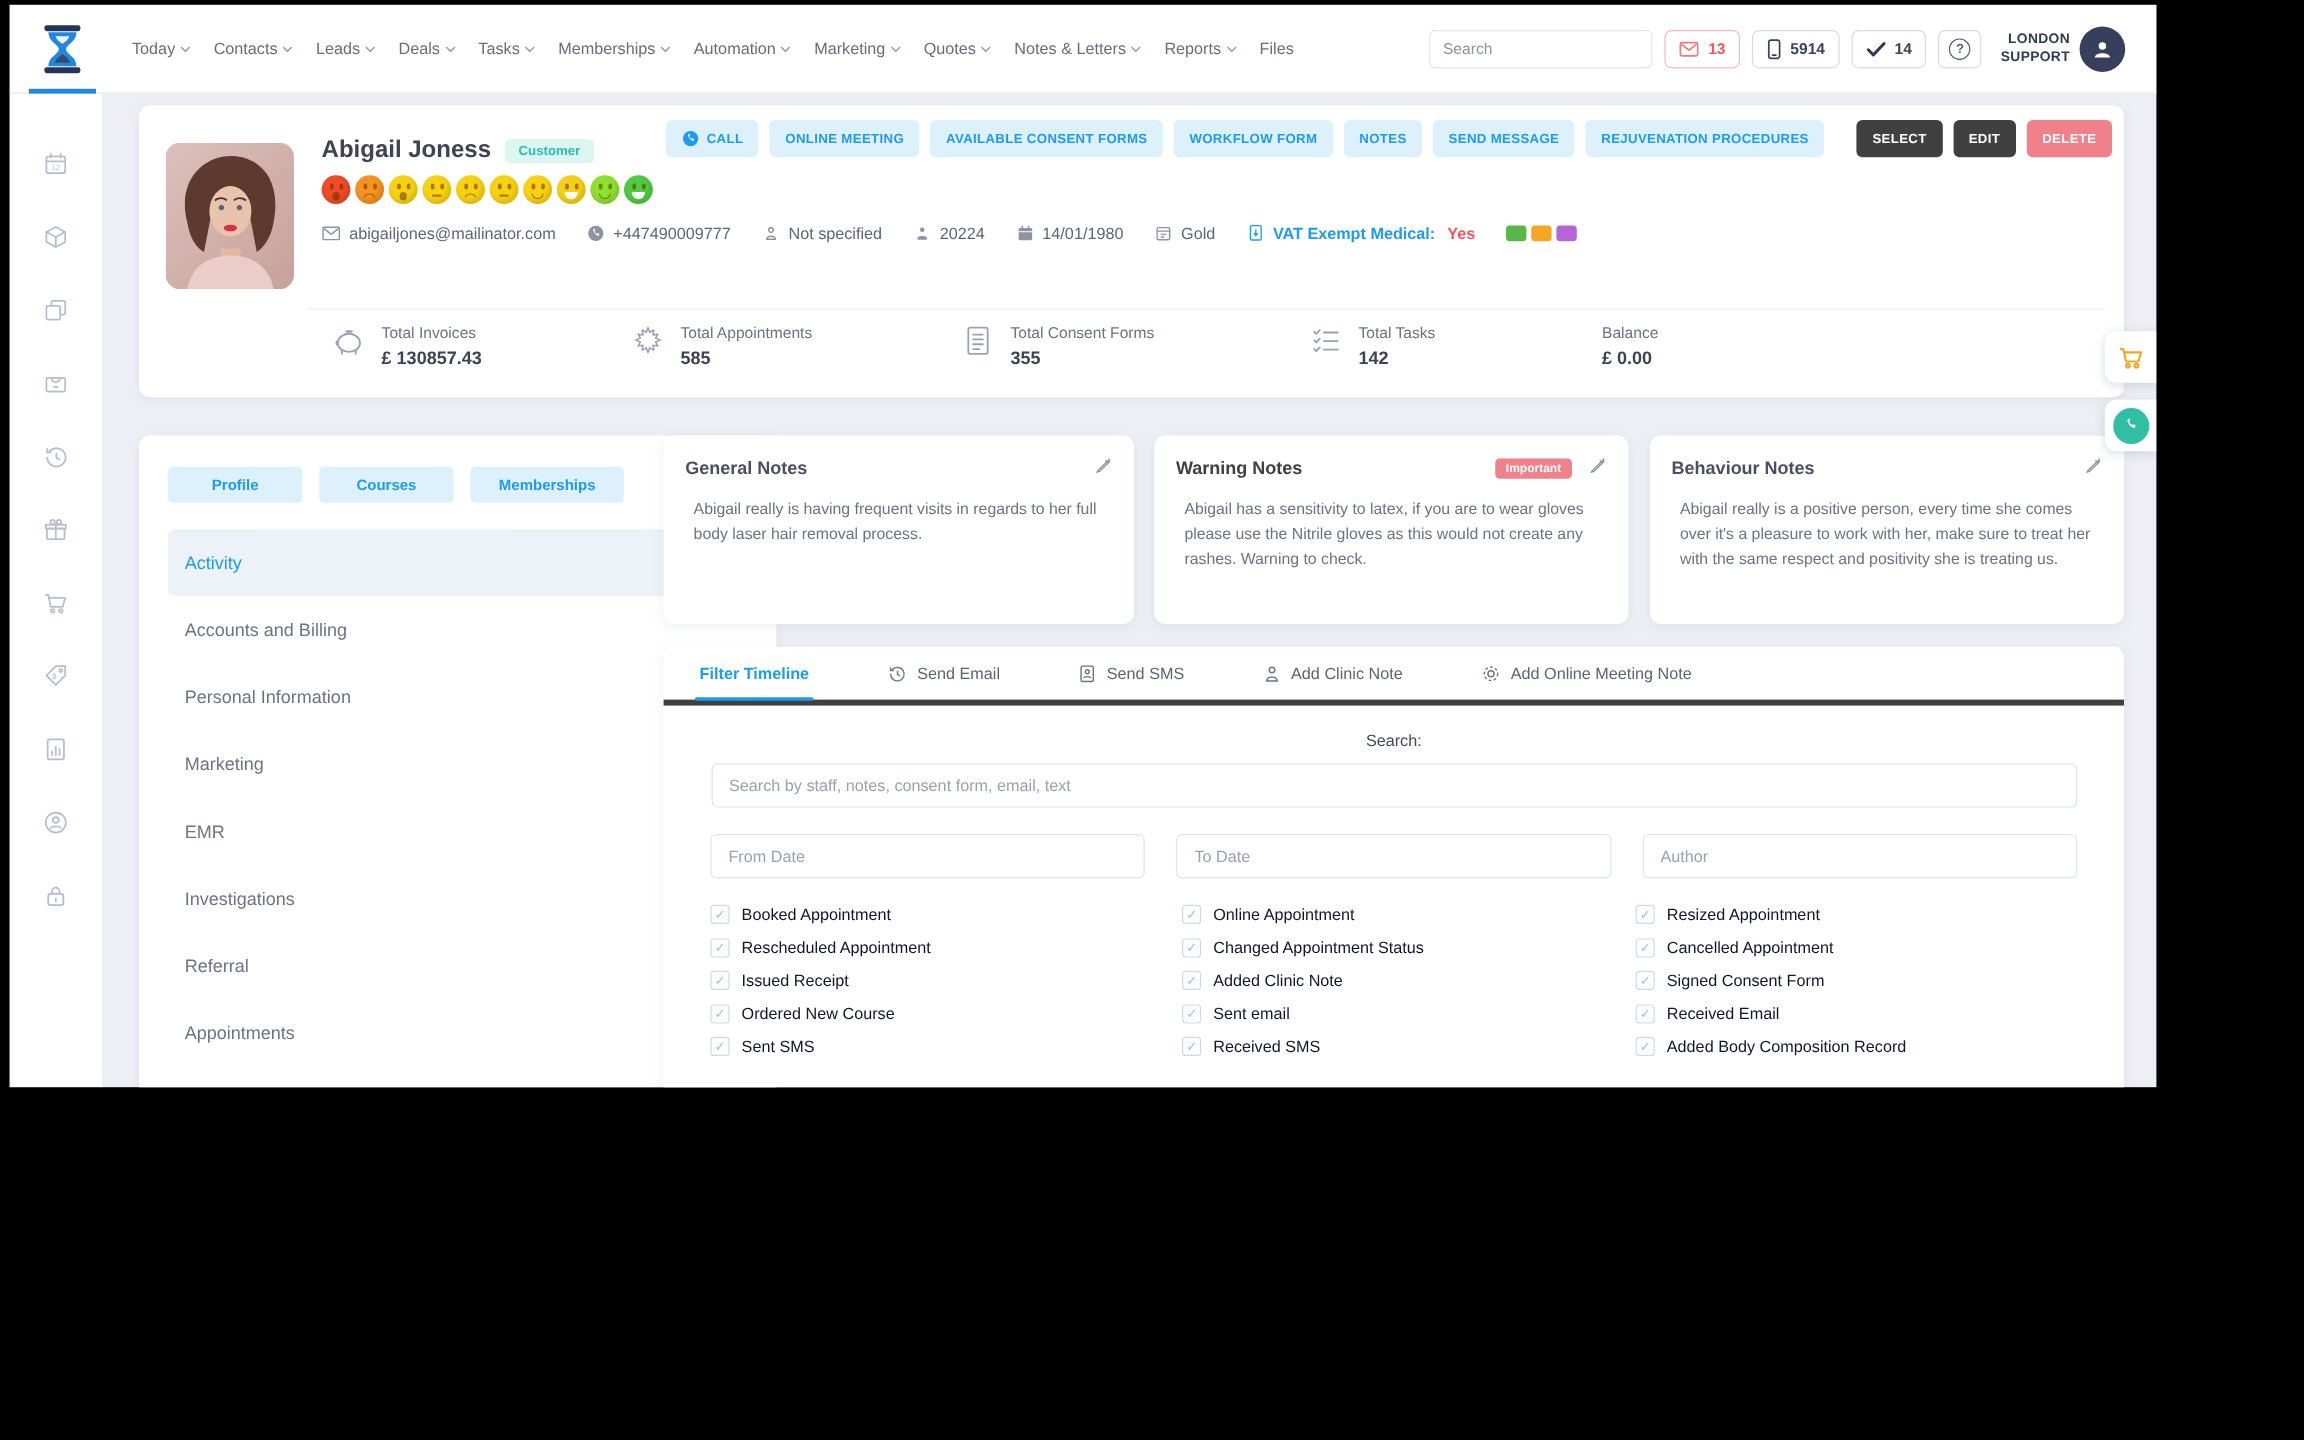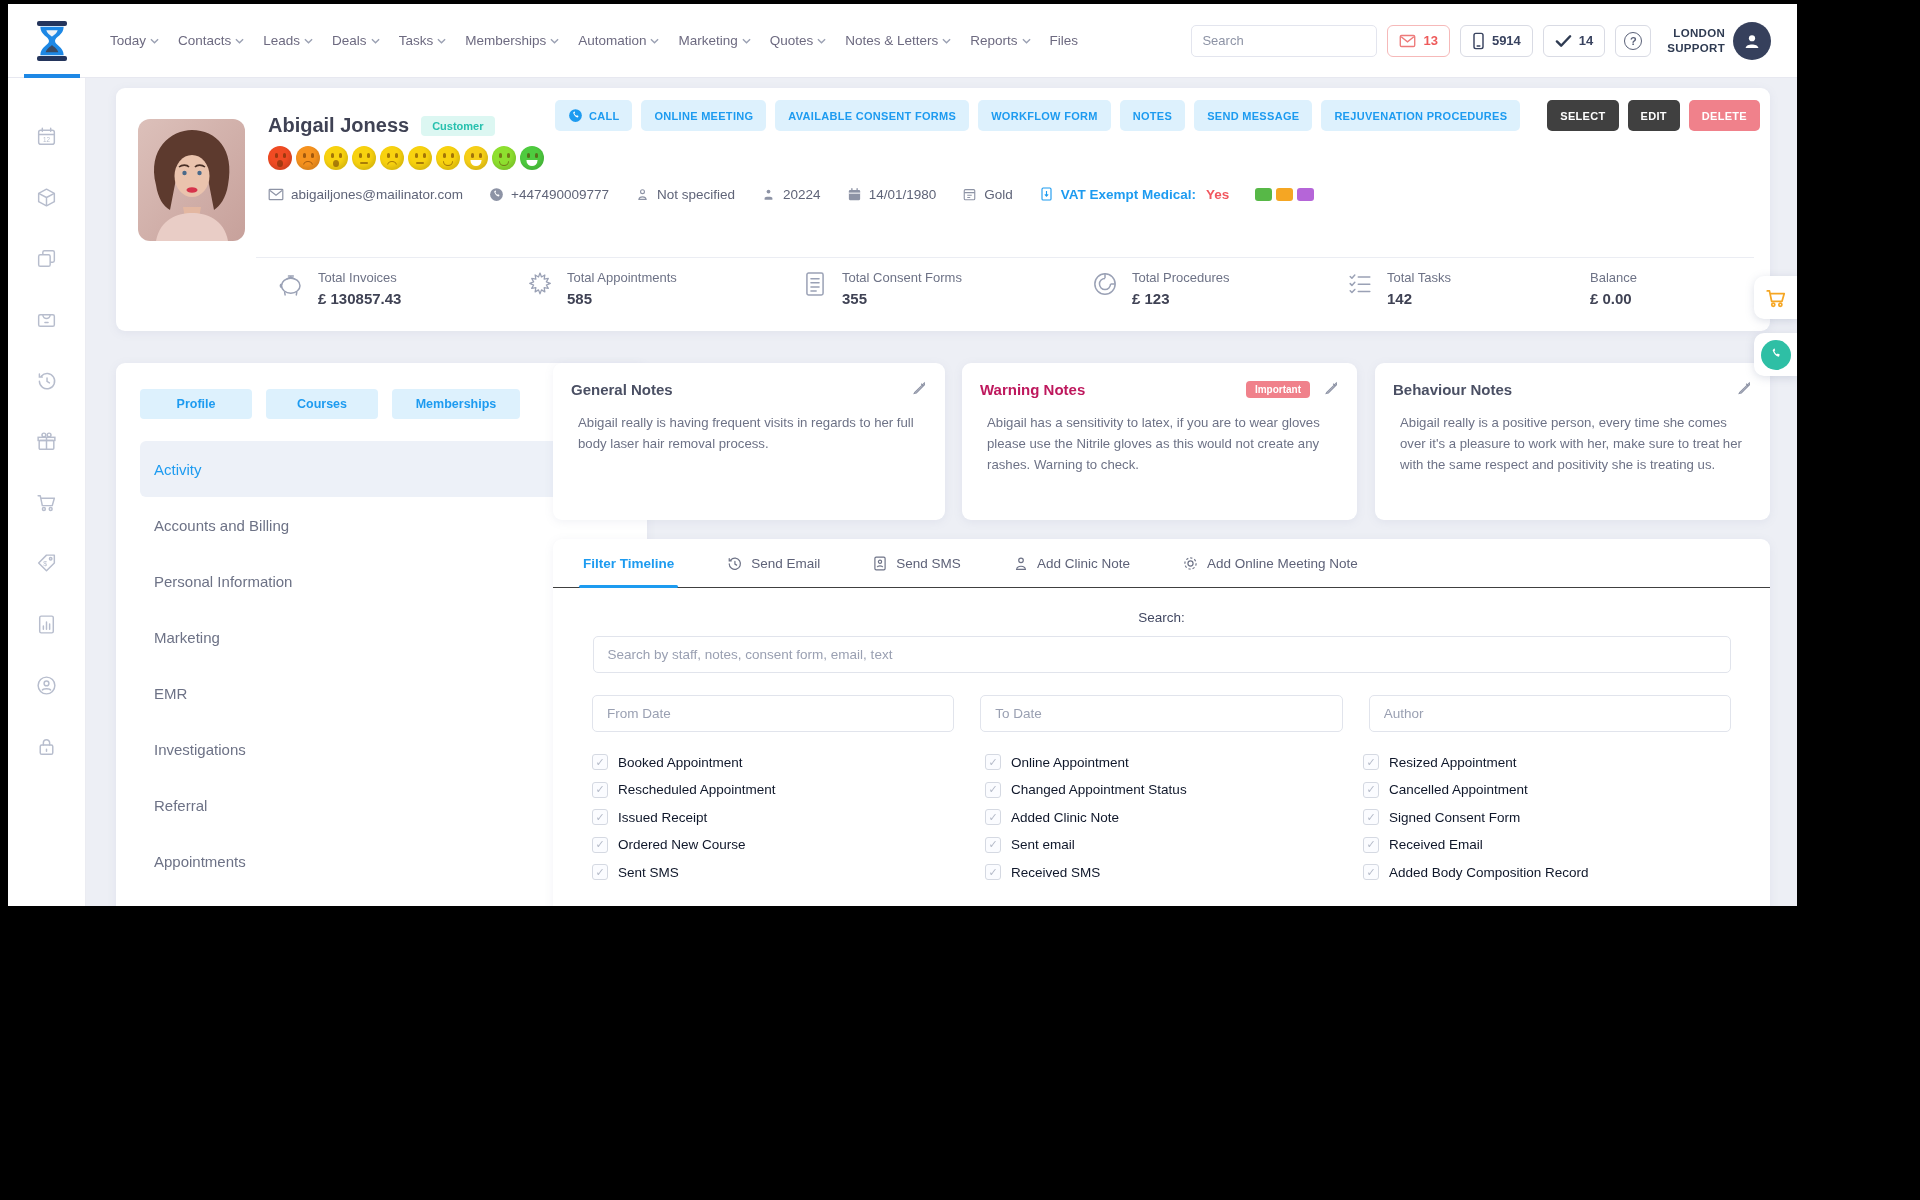--- a/index.html
+++ b/index.html
@@ -80,29 +80,29 @@
   .sp-menu li { height:56px; display:flex; align-items:center; padding:0 14px; font-size:15px; color:#6d7286; border-radius:6px; cursor:pointer; }
   .sp-menu li.active { background:#edf1f8; color:#1d9bf0; }
 
   
   .note-card { top:359px; height:157px; padding:17px 18px; }
   .note-card.general { left:545px; width:392px; }
   .note-card.warning { left:954px; width:395px; }
   .note-card.behaviour { left:1367px; width:395px; }
   .note-head { display:flex; align-items:center; }
   .note-title { font-size:15px; font-weight:600; color:#4a4f63; }
-  .note-title.red { color:#be185d; }
+  .note-title.red { color:#404040; }
   .imp-badge { margin-left:auto; background:#f0818b; color:#fff; font-size:10px; font-weight:700; padding:3px 9px; border-radius:4px; }
   .pencil { margin-left:14px; cursor:pointer; }
   .note-head .pencil.push { margin-left:auto; }
   .note-body { margin-top:13px; padding-left:7px; font-size:13.2px; color:#6d7286; line-height:1.6; }
 
   
   .timeline-card { left:545px; top:535px; width:1217px; height:380px; }
-  .t-tabs { display:flex; align-items:center; gap:52px; height:49px; padding-left:30px; border-bottom:1px solid #404040; }
+  .t-tabs { display:flex; align-items:center; gap:65px; height:49px; padding-left:30px; border-bottom:5px solid #404040; }
   .t-tab { position:relative; height:100%; display:flex; align-items:center; gap:8px; font-size:13.5px; color:#5e6278; cursor:pointer; white-space:nowrap; }
   .t-tab.active { color:#1d9bf0; font-weight:600; }
   .t-tab.active::after { content:""; position:absolute; left:-4px; right:-4px; bottom:-1px; height:3px; background:#1d9bf0; border-radius:2px; }
   .t-search-label { text-align:center; margin-top:22px; font-size:13.5px; color:#424862; }
   .t-search { display:block; width:1138px; margin:11px auto 0; height:37px; border:1px solid #e1e4ec; border-radius:5px; padding:0 14px; font-size:13.5px; font-family:inherit; color:#3f4254; outline:none; }
   .t-search::placeholder, .t-filter::placeholder { color:#9aa0b2; }
   .t-filters { display:flex; gap:26px; padding:0 39px; margin-top:22px; }
   .t-filter { flex:1; height:37px; border:1px solid #e1e4ec; border-radius:5px; padding:0 14px; font-size:13.5px; font-family:inherit; color:#3f4254; outline:none; }
   .cb-grid { display:grid; grid-template-columns:393px 378px 1fr; row-gap:11.5px; padding:0 39px; margin-top:22px; }
   .cb { display:flex; align-items:center; gap:10px; font-size:13.5px; color:#0f172a; cursor:pointer; }
@@ -485,30 +485,20 @@
       <div class="stat w3">
         <svg width="30" height="28" viewBox="0 0 26 24" fill="none" stroke="#9aa1b5" stroke-width="1.3" stroke-linecap="round">
             <rect x="6" y="2.5" width="14" height="19" rx="1.5"></rect>
             <path d="M9.5 7.5h7M9.5 11h7M9.5 14.5h7M9.5 18h4.5"></path>
           </svg>
         <span class="txt">
             <span class="lbl">Total Consent Forms</span>
             <span class="val">355</span>
           </span>
       </div>
-      <div class="stat w4">
-        <svg width="30" height="28" viewBox="0 0 26 24" fill="none" stroke="#9aa1b5" stroke-width="1.3">
-            <circle cx="13" cy="12" r="8.8"></circle>
-            <path d="M13 7.2a4.8 4.8 0 1 0 4.8 4.8M13 2.5V7M17.8 12h4"></path>
-          </svg>
-        <span class="txt">
-            <span class="lbl">Total Procedures</span>
-            <span class="val">£ 123</span>
-          </span>
-      </div>
       <div class="stat w5">
         <svg width="30" height="28" viewBox="0 0 26 24" fill="none" stroke="#9aa1b5" stroke-width="1.3" stroke-linecap="round" stroke-linejoin="round">
             <path d="M4.5 5.5L6 7l2.5-2.7M11.5 6h10M4.5 11.7L6 13.2l2.5-2.7M11.5 12.2h10M4.5 17.9L6 19.4l2.5-2.7M11.5 18.4h10"></path>
           </svg>
         <span class="txt">
             <span class="lbl">Total Tasks</span>
             <span class="val">142</span>
           </span>
       </div>
       <div class="stat">

